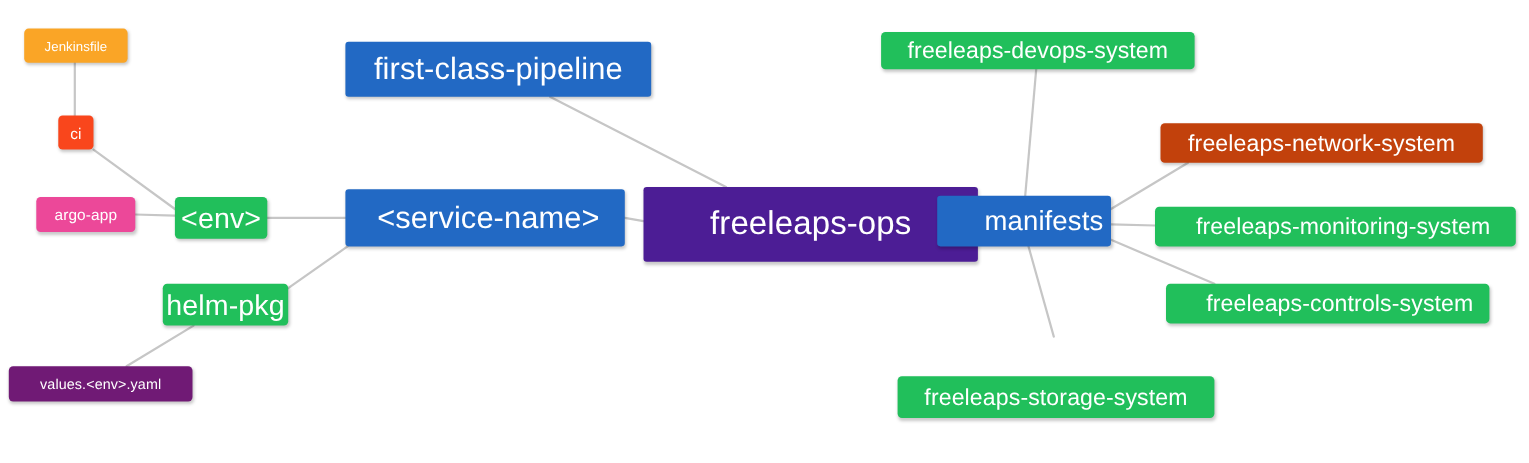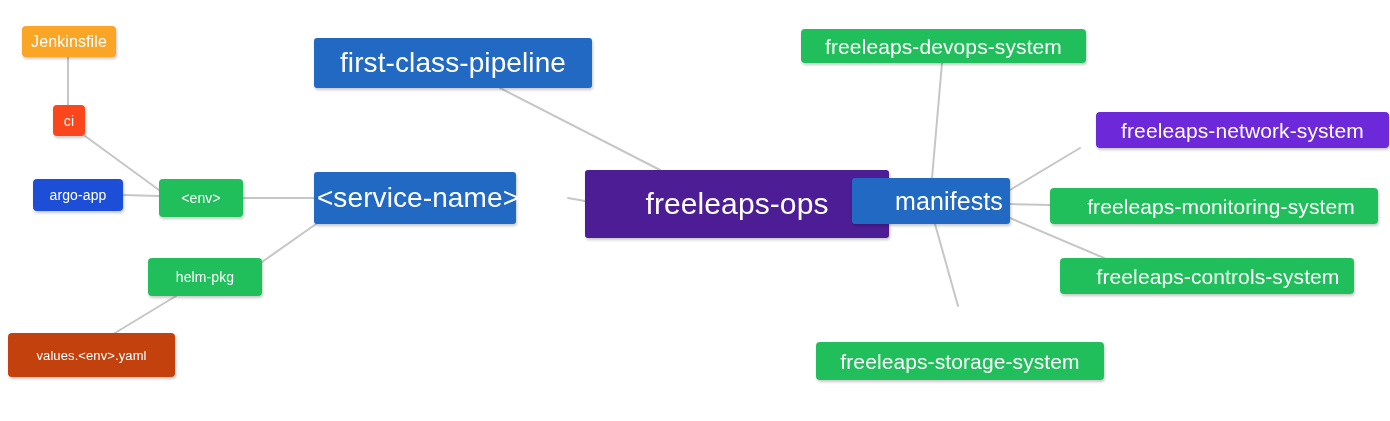--- a/index.html
+++ b/index.html
@@ -61,27 +61,27 @@
     padding-left: 46px;
   }
   .n-green {
     background: #21bf5b;
     font-size: 21px;
     border-radius: 4px;
     text-align: center;
   }
   .n-green-mid {
     background: #21bf5b;
-    font-size: 14px;
+    font-size: 26px;
     border-radius: 4px;
     text-align: center;
   }
   .n-orange {
     background: #faa526;
-    font-size: 16px;
+    font-size: 12px;
     border-radius: 4px;
   }
   .n-red {
     background: #f9461c;
     font-size: 14px;
     border-radius: 4px;
   }
   .n-red-sm {
     background: #f9461c;
     font-size: 13px;
@@ -104,27 +104,27 @@
       <line x1="123" y1="195" x2="159" y2="196" stroke="#c6c6c6" stroke-width="2" stroke-linecap="round"></line>
       <line x1="932" y1="178" x2="942" y2="63" stroke="#c6c6c6" stroke-width="2" stroke-linecap="round"></line>
       <line x1="1010" y1="190" x2="1080" y2="148" stroke="#c6c6c6" stroke-width="2" stroke-linecap="round"></line>
       <line x1="1010" y1="204" x2="1050" y2="205" stroke="#c6c6c6" stroke-width="2" stroke-linecap="round"></line>
       <line x1="1010" y1="218" x2="1104" y2="258" stroke="#c6c6c6" stroke-width="2" stroke-linecap="round"></line>
       <line x1="935" y1="224" x2="958" y2="306" stroke="#c6c6c6" stroke-width="2" stroke-linecap="round"></line>
     </svg>
   <div id="node-layer">
       <div class="node n-root" style="left: 585px; top: 170px; width: 304px; height: 68px; background: #4c1d95;">freeleaps-ops</div>
       <div class="node n-blue" style="left: 314px; top: 38px; width: 278px; height: 50px; background: rgb(34, 105, 196);">first-class-pipeline</div>
-      <div class="node n-blue" style="left: 314px; top: 172px; width: 202px; height: 52px; background: rgb(34, 105, 196); padding-left: 16px;">&lt;service-name&gt;</div>
+      <div class="node n-blue" style="left: 314px; top: 172px; width: 254px; height: 52px; background: rgb(34, 105, 196); padding-left: 16px;">&lt;service-name&gt;</div>
       <div class="node n-blue-sm" style="left: 852px; top: 178px; width: 158px; height: 46px; background: rgb(34, 105, 196);">manifests</div>
       <div class="node n-green-mid" style="left: 159px; top: 179px; width: 84px; height: 38px; background: rgb(33, 191, 91);">&lt;env&gt;</div>
       <div class="node n-green-mid" style="left: 148px; top: 258px; width: 114px; height: 38px; background: rgb(33, 191, 91);">helm-pkg</div>
       <div class="node n-orange" style="left: 22px; top: 26px; width: 94px; height: 31px; background: rgb(250, 165, 38);">Jenkinsfile</div>
       <div class="node n-red" style="left: 53px; top: 105px; width: 32px; height: 31px; background: rgb(249, 70, 28);">ci</div>
-      <div class="node n-red" style="left: 33px; top: 179px; width: 90px; height: 32px; background: #1d4ed8;">argo-app</div>
-      <div class="node n-red-sm" style="left: 8px; top: 333px; width: 167px; height: 44px; background: #c2410c;">values.&lt;env&gt;.yaml</div>
+      <div class="node n-red" style="left: 33px; top: 179px; width: 90px; height: 32px; background: #ec4899;">argo-app</div>
+      <div class="node n-red-sm" style="left: 8px; top: 333px; width: 167px; height: 32px; background: #701a75;">values.&lt;env&gt;.yaml</div>
       <div class="node n-green" style="left: 801px; top: 29px; width: 285px; height: 34px; background: rgb(33, 191, 91);">freeleaps-devops-system</div>
-      <div class="node n-green" style="left: 1055px; top: 112px; width: 293px; height: 36px; background: #6d28d9; margin-left: 41px;">freeleaps-network-system</div>
+      <div class="node n-green" style="left: 1055px; top: 112px; width: 293px; height: 36px; background: #c2410c;">freeleaps-network-system</div>
       <div class="node n-green" style="left: 1050px; top: 188px; width: 328px; height: 36px; background: rgb(33, 191, 91); padding-left: 24px;">freeleaps-monitoring-system</div>
       <div class="node n-green" style="left: 1060px; top: 258px; width: 294px; height: 36px; background: rgb(33, 191, 91); padding-left: 32px;">freeleaps-controls-system</div>
       <div class="node n-green" style="left: 816px; top: 306px; width: 288px; height: 38px; background: rgb(33, 191, 91); margin-top: 36px;">freeleaps-storage-system</div>
     </div>
 </div>
 
 </body></html>

